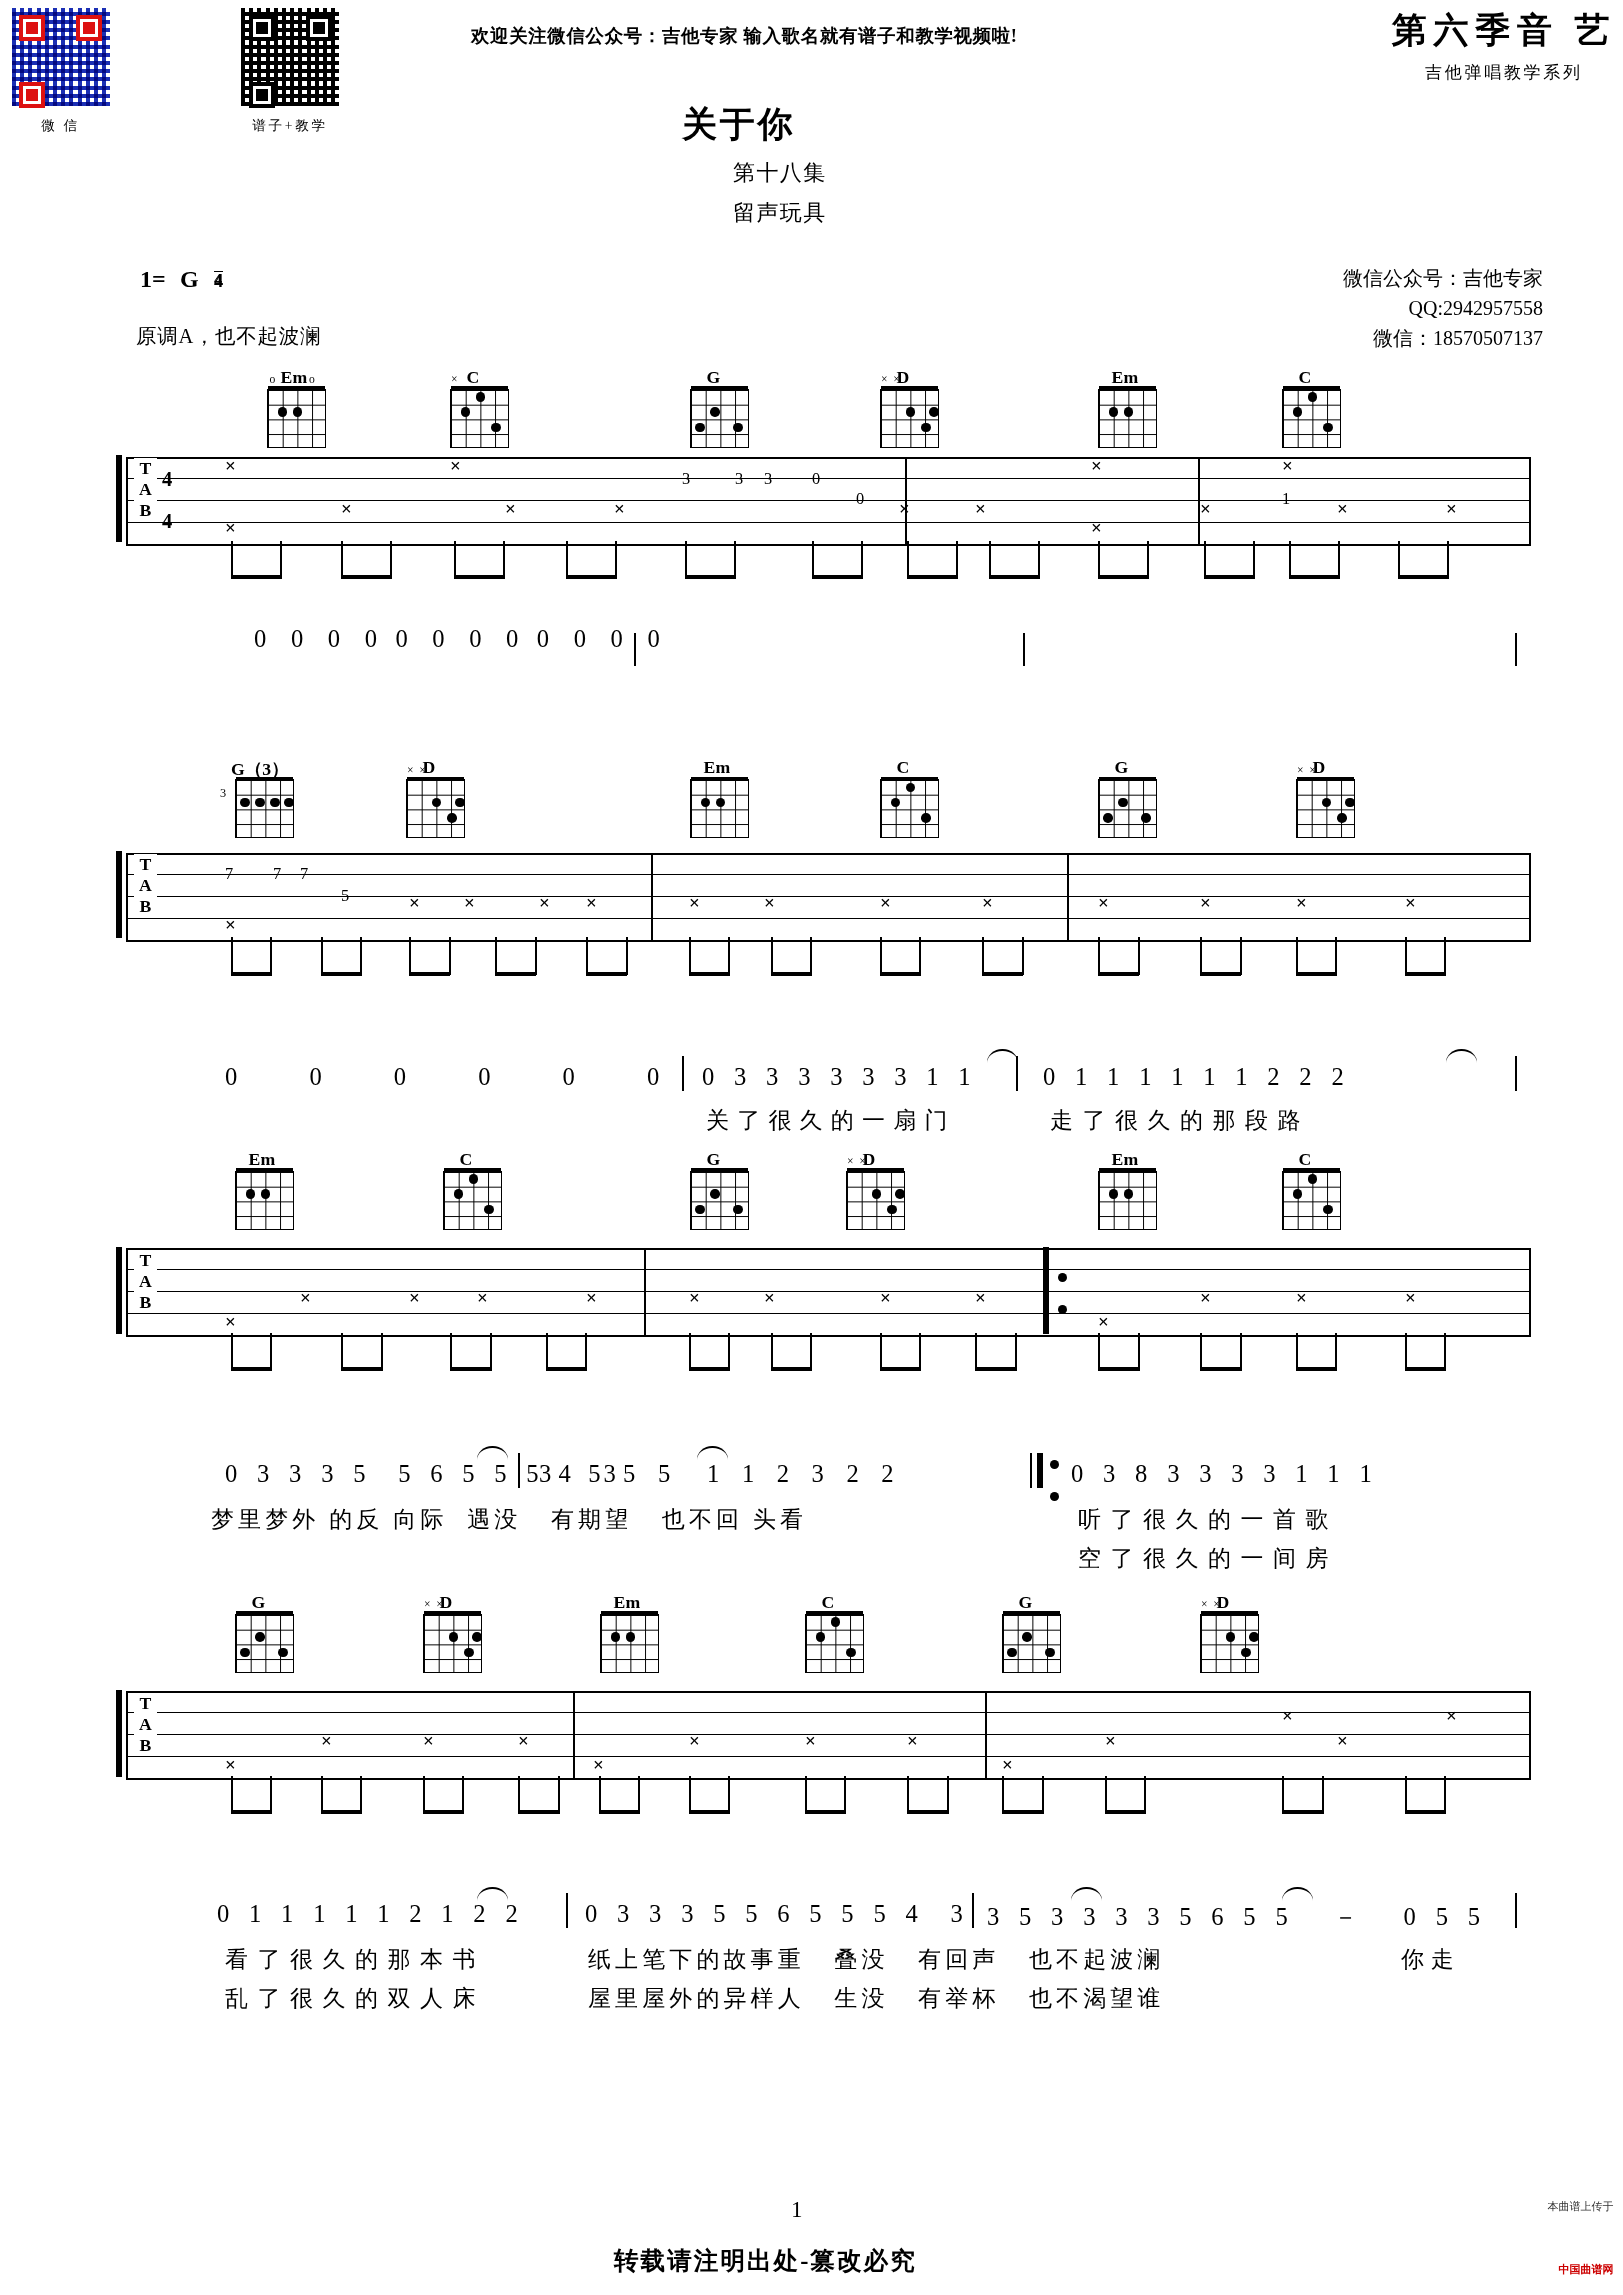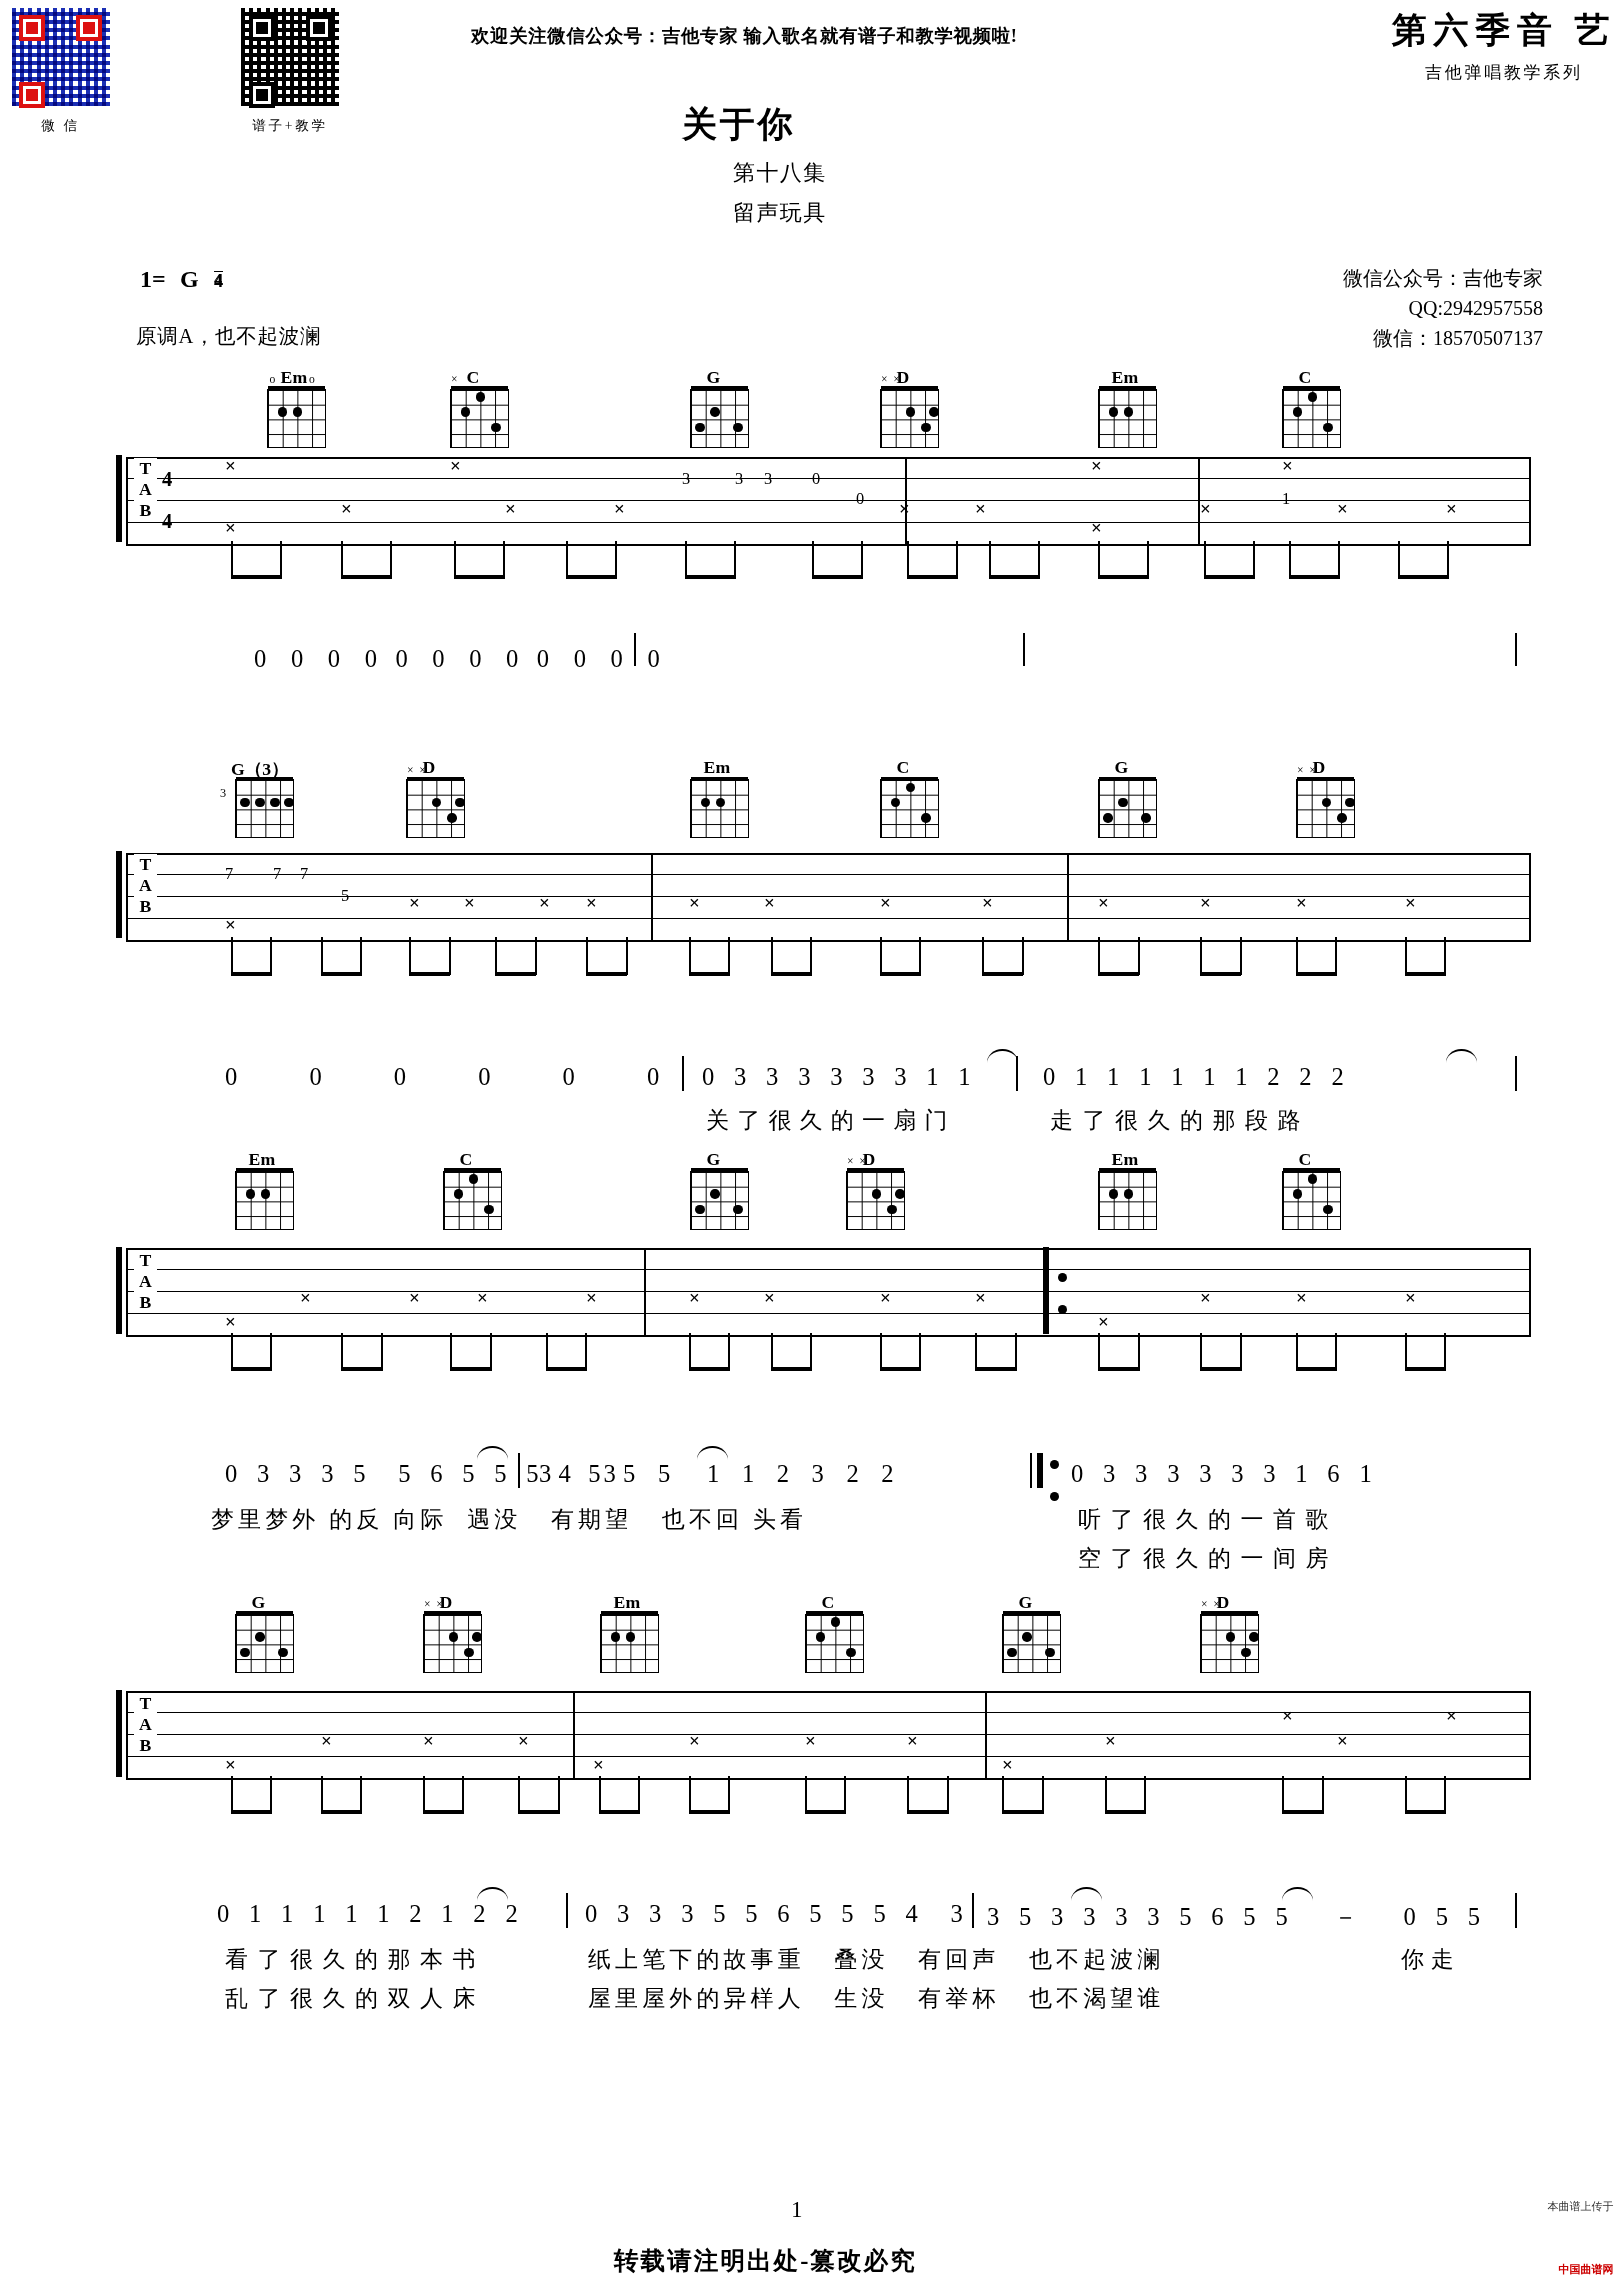--- a/index.html
+++ b/index.html
@@ -269,21 +269,21 @@
         <div class="beam" style="left:1204px;top:207px;width:50px;"></div>
         <div class="stem" style="left:1253px;top:173px;height:38px;"></div>
       <div class="stem" style="left:1289px;top:173px;height:38px;"></div>
         <div class="beam" style="left:1289px;top:207px;width:50px;"></div>
         <div class="stem" style="left:1338px;top:173px;height:38px;"></div>
       <div class="stem" style="left:1398px;top:173px;height:38px;"></div>
         <div class="beam" style="left:1398px;top:207px;width:50px;"></div>
         <div class="stem" style="left:1447px;top:173px;height:38px;"></div>
     </div>
 
-    <div class="numrow" style="left:254px;top:277px;">0    0    0    0   0    0    0    0   0    0    0    0</div>
+    <div class="numrow" style="left:254px;top:257px;">0    0    0    0   0    0    0    0   0    0    0    0</div>
     <div class="barsep" style="left:634px;top:265px;height:33px;"></div>
     <div class="barsep" style="left:1023px;top:265px;height:33px;"></div>
     <div class="barsep" style="left:1515px;top:265px;height:33px;"></div>
   </div>
 
   <div class="system" style="top:756px;height:382px;">
 
     <div class="chorddia" style="left:235px;top:23px;">
       <div class="chordname" style="left:-4.1px;top:-22px;">G（3）</div>
       <div class="grid">
@@ -566,21 +566,21 @@
     <div class="numrow" style="left:225px;top:307px;letter-spacing:6.8px;">0 3 3 3 5  5 6 5 5 5 4  3</div>
     <div class="lyrrow" style="left:211px;top:351px;letter-spacing:4.1px;">梦里梦外 的反 向际  遇没   有期望   也不回 头看</div>
     <div class="barsep" style="left:518px;top:300px;height:35px;"></div>
     <div class="numrow" style="left:539px;top:307px;letter-spacing:8.2px;">3  5 5 5  1 1 2 3 2 2</div>
     <div class="barsep" style="left:1030px;top:300px;height:35px;"></div>
     <div class="thickbar" style="left:1037px;top:300px;height:35px;"></div>
     <div class="repeat-dots" style="left:1050px;top:307px;">
         <i></i>
         <i></i>
       </div>
-    <div class="numrow" style="left:1071px;top:307px;letter-spacing:6.8px;">0 3 3 3 3 3 3 1 6 1</div>
+    <div class="numrow" style="left:1071px;top:307px;letter-spacing:6.8px;">0 3 8 3 3 3 3 1 1 1</div>
     <div class="lyrrow" style="left:1078px;top:351px;letter-spacing:9.5px;">听了很久的一首歌</div>
     <div class="lyrrow" style="left:1078px;top:390px;letter-spacing:9.5px;">空了很久的一间房</div>
     <div class="slur" style="left:477px;top:293px;"></div>
     <div class="slur" style="left:697px;top:293px;"></div>
   </div>
 
   <div class="system" style="top:1596px;height:423px;">
 
     <div class="chorddia" style="left:235px;top:17.7px;">
       <div class="chordname" style="left:16.4px;top:-22px;">G</div>

